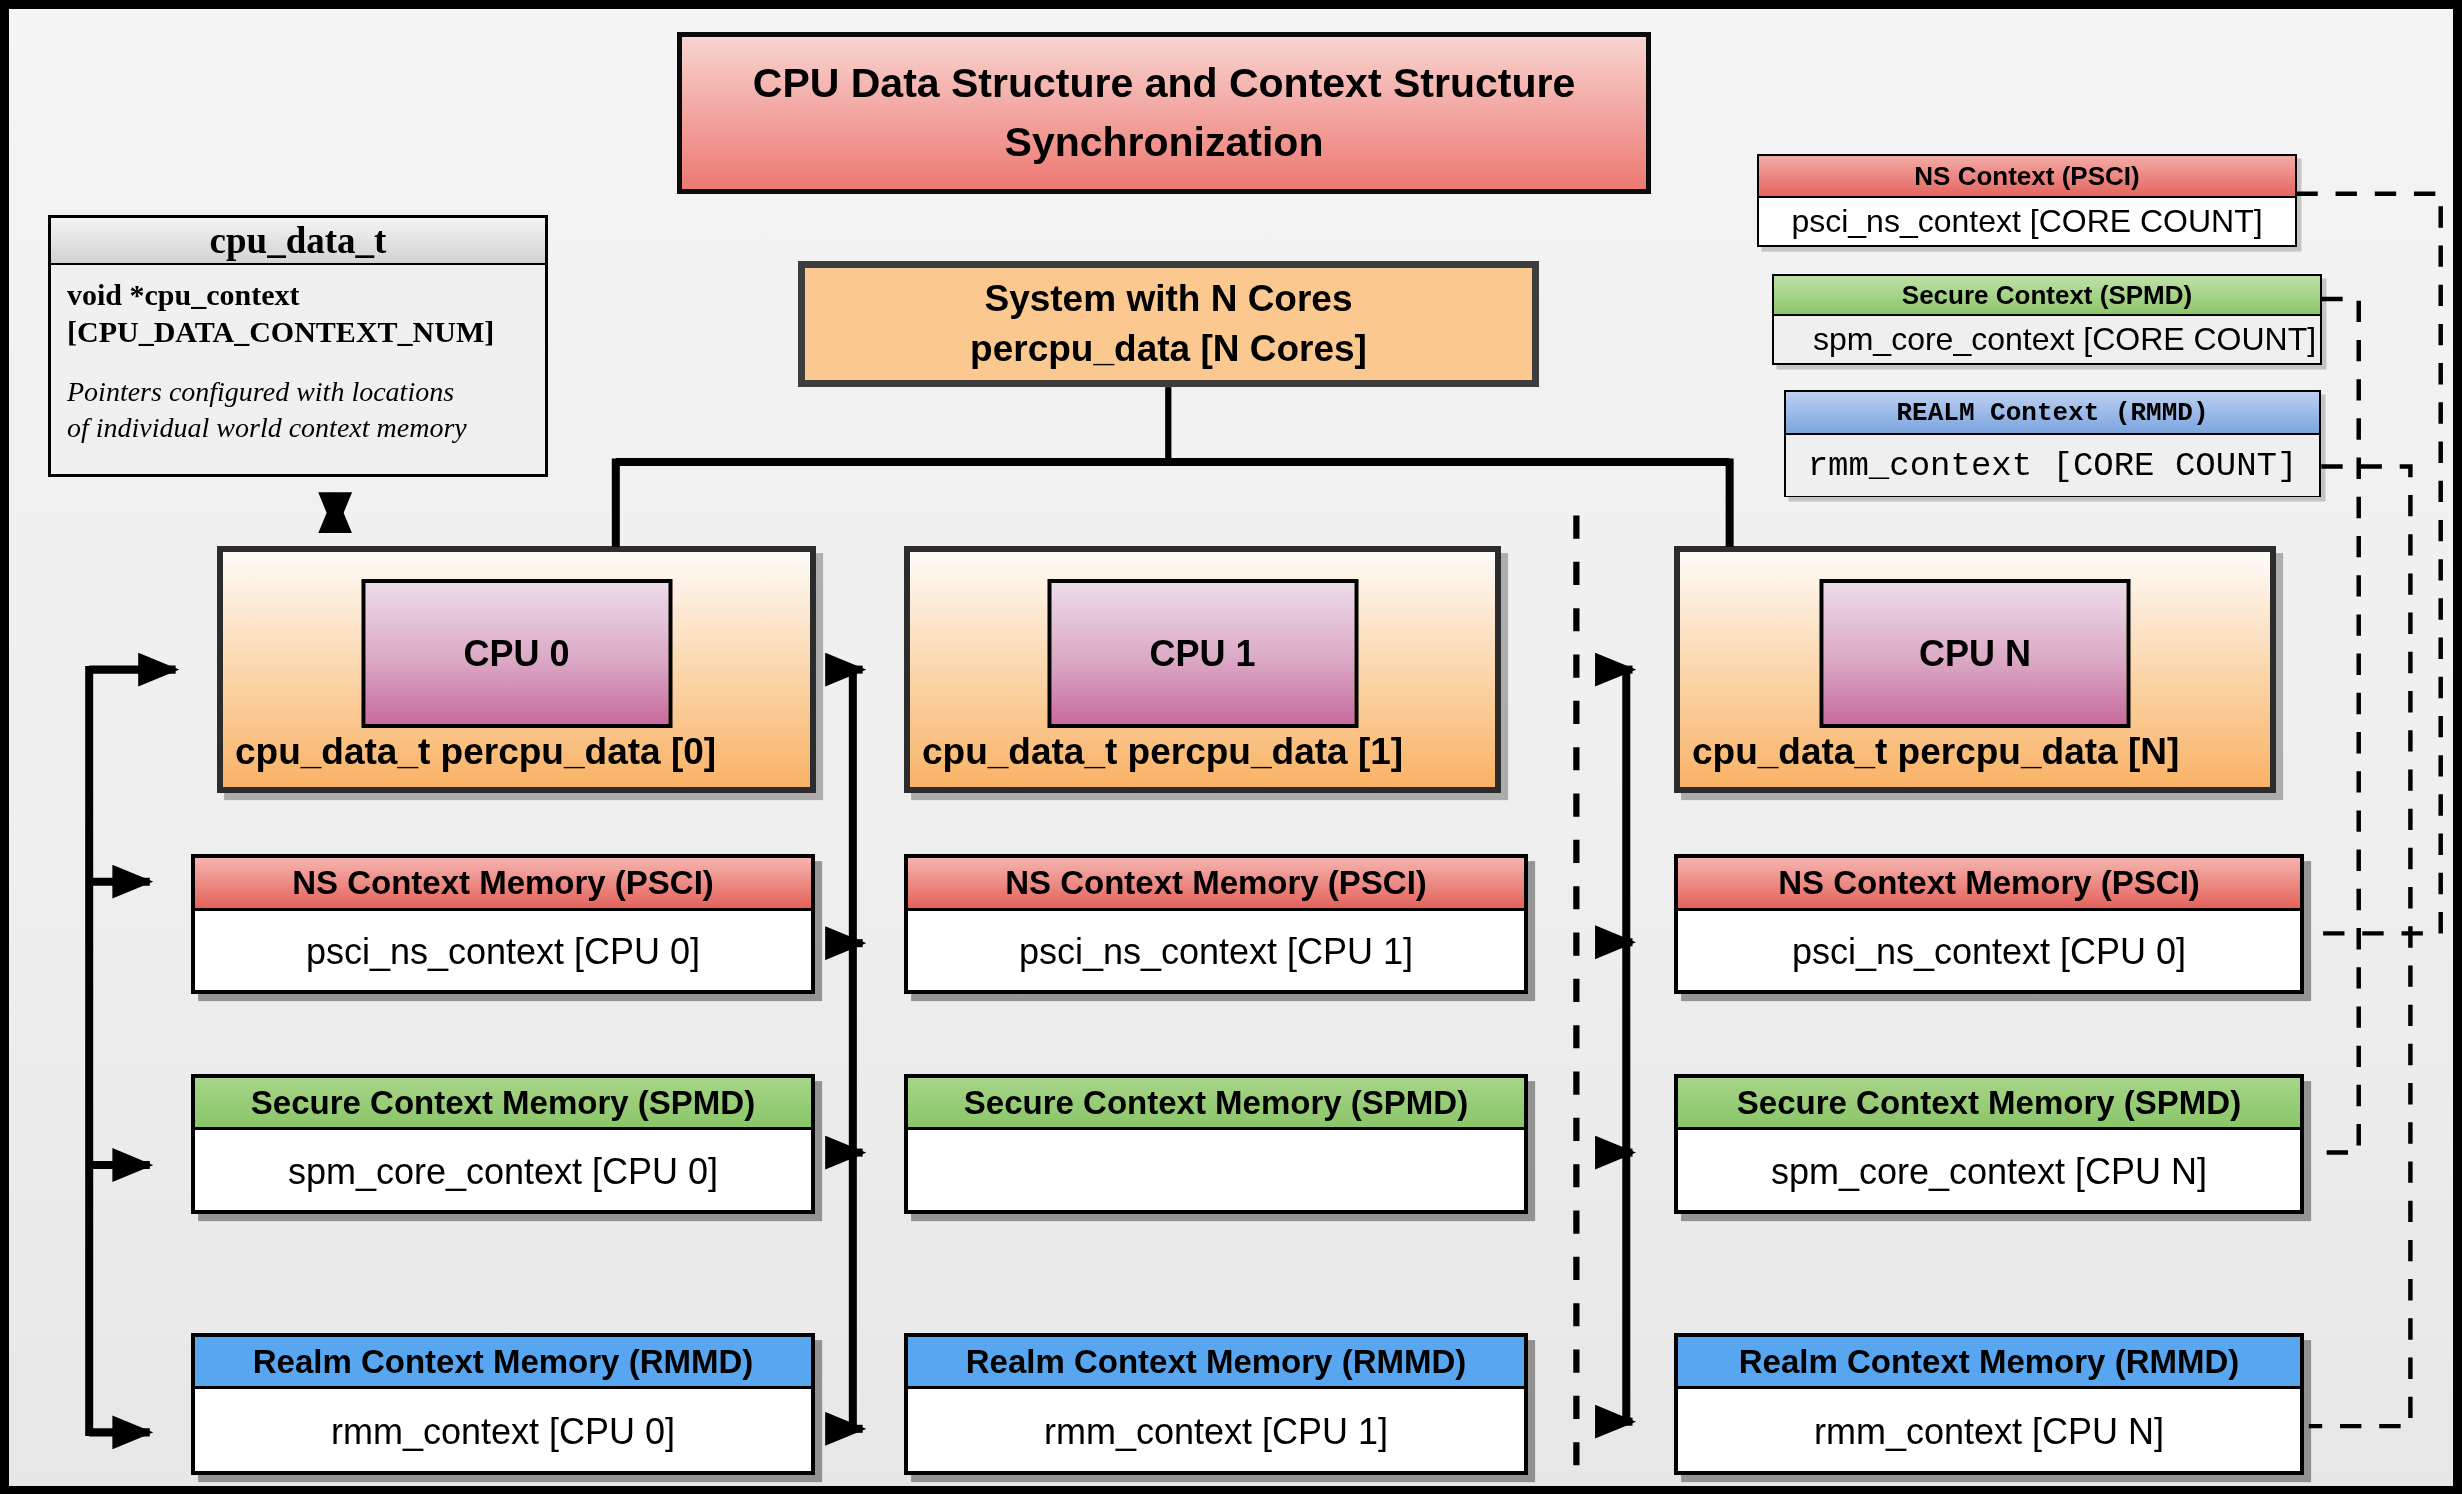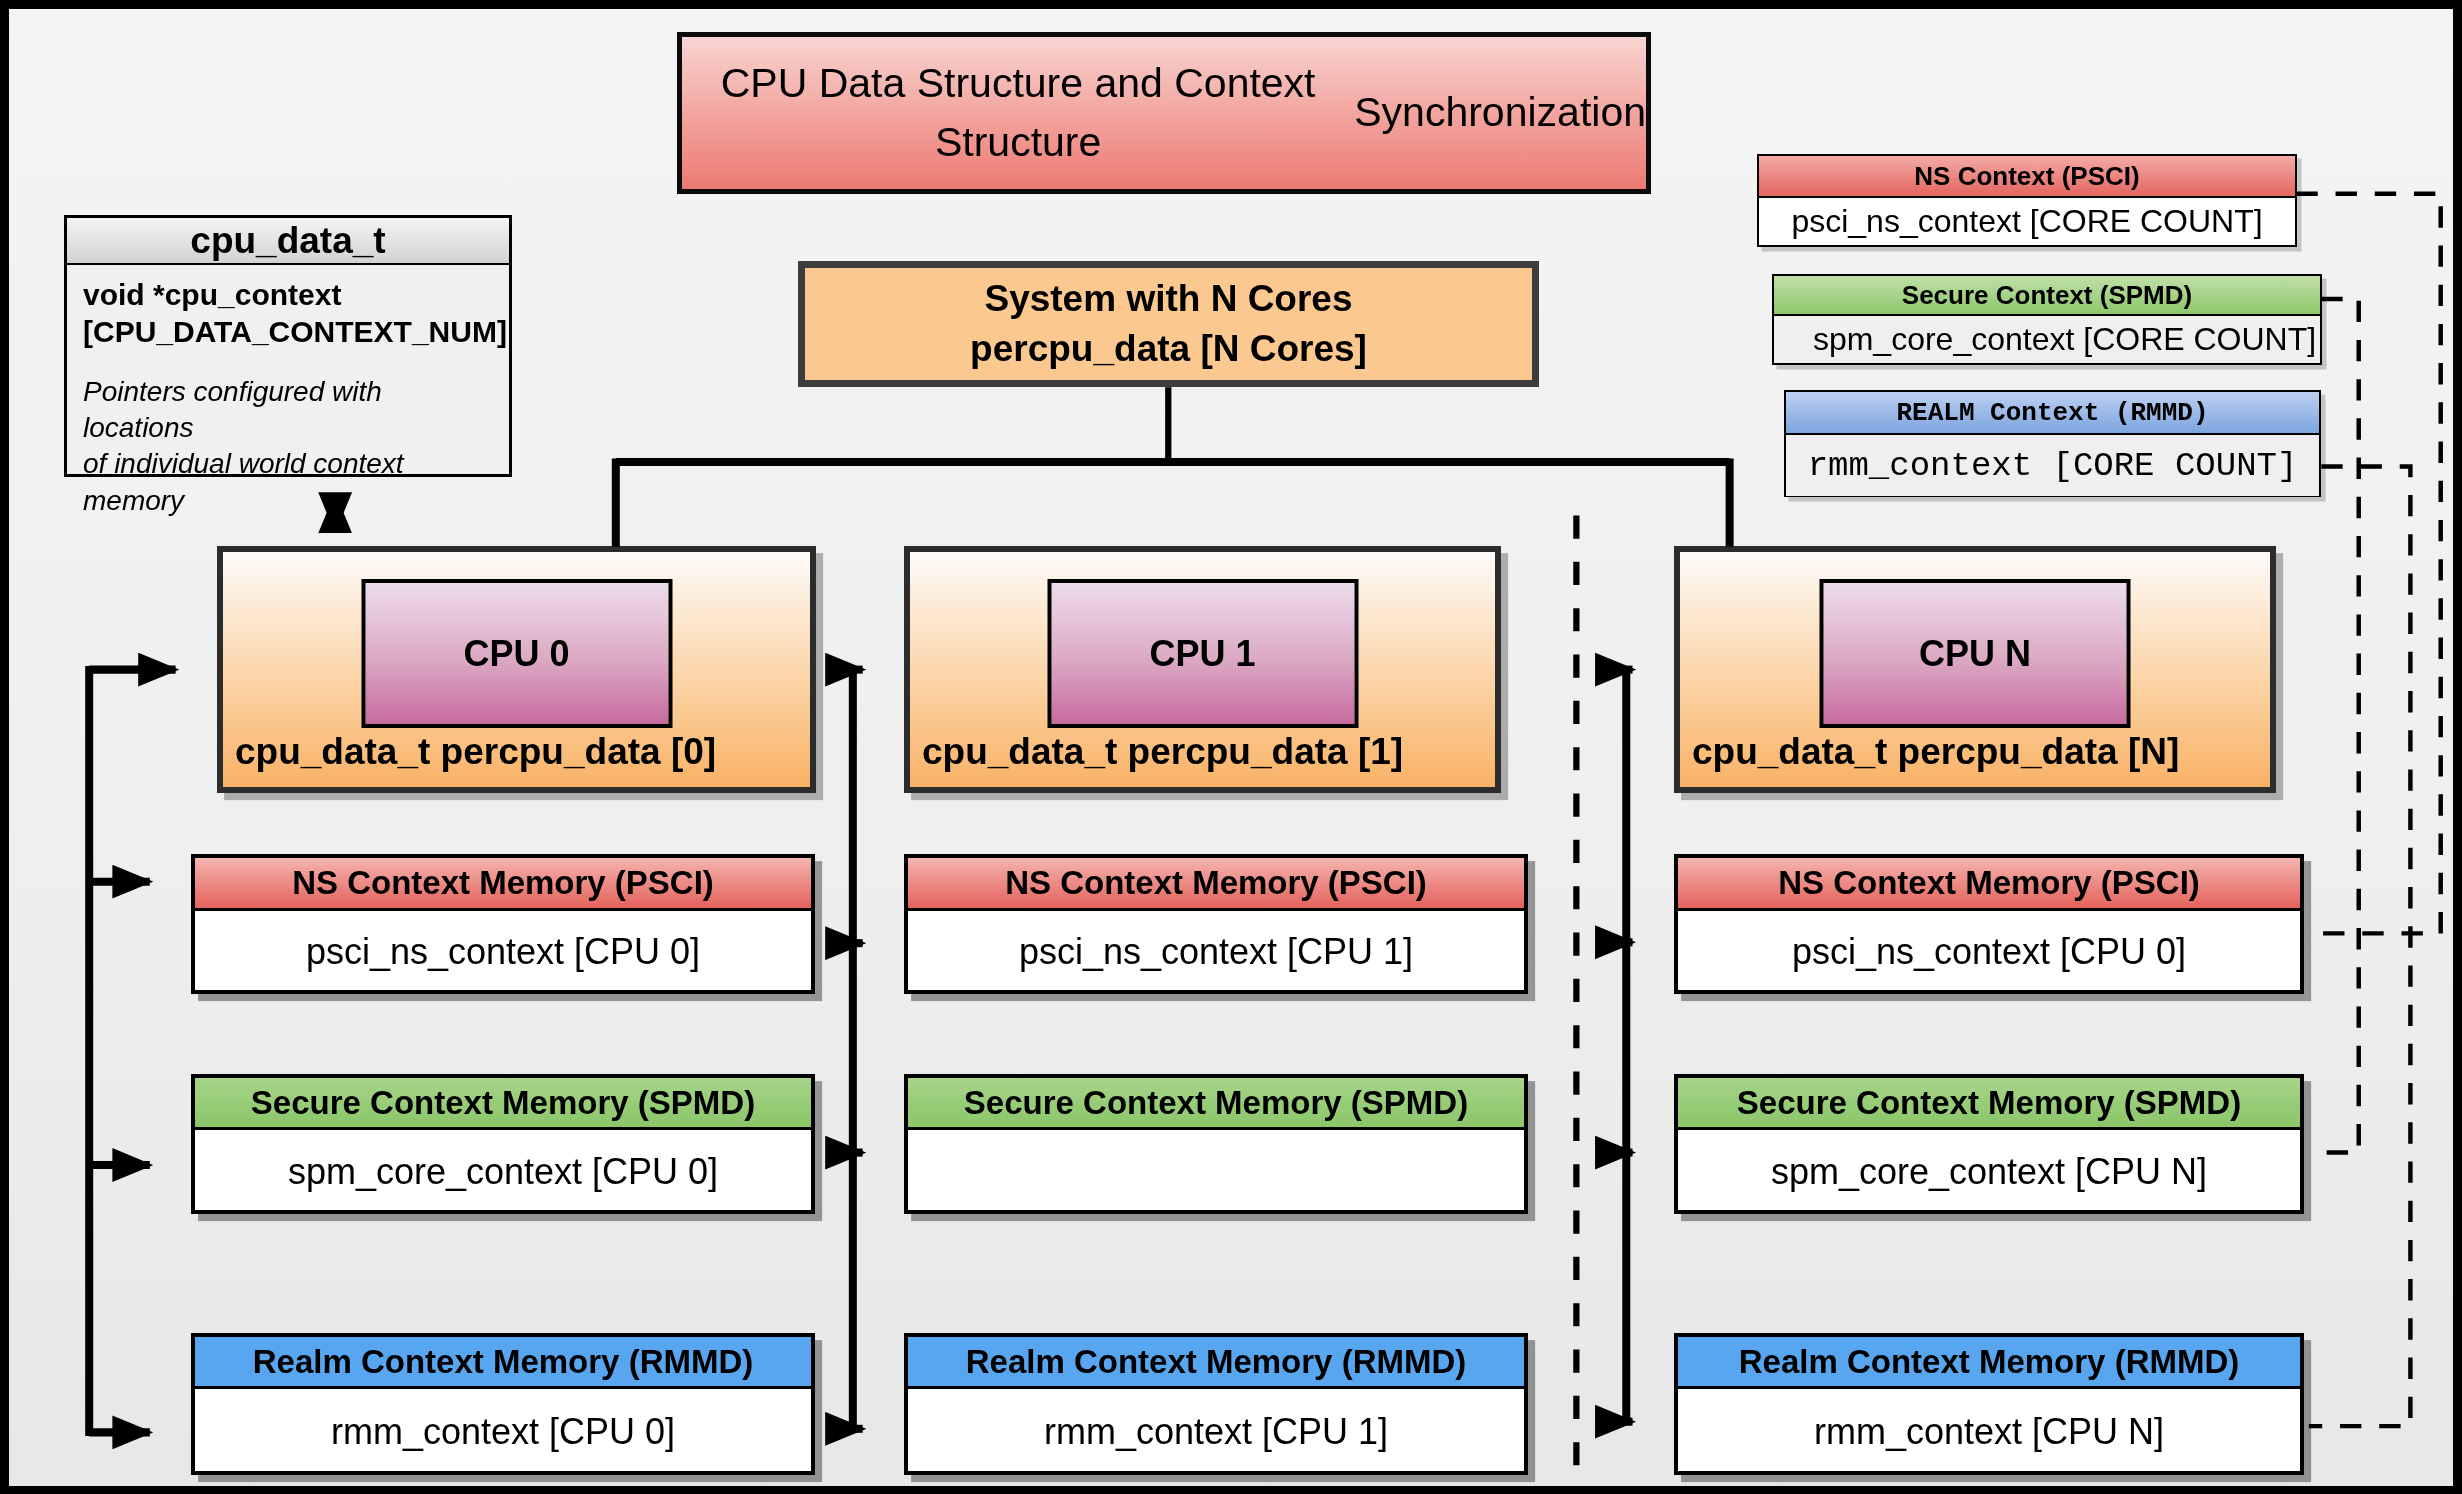--- a/index.html
+++ b/index.html
@@ -10,25 +10,25 @@
     font-family:"Liberation Sans",sans-serif;color:#000;
   }
   .abs{position:absolute;box-sizing:border-box;}
   svg.wires{position:absolute;left:0;top:0;width:2462px;height:1495px;z-index:5;pointer-events:none;}
   .box{z-index:3;}
   
   .title-box{
     left:668px;top:23px;width:974px;height:162px;
     border:5.3px solid #0b0b0b;
     background:linear-gradient(180deg,#f8d4d1 0%,#f2a19b 55%,#ec7a72 100%);
-    display:flex;flex-direction:row;align-items:center;justify-content:center;
-    font-weight:normal;font-size:41px;line-height:1.45;text-align:center;
-  }
-  
-  .struct-box{left:55px;top:206px;width:448px;height:262px;border:3.6px solid #000;background:#f0f0f0;}
+    display:flex;flex-direction:column;align-items:center;justify-content:center;
+    font-weight:bold;font-size:41px;line-height:1.45;text-align:center;
+  }
+  
+  .struct-box{left:39px;top:206px;width:500px;height:262px;border:3.6px solid #000;background:#f0f0f0;font-family:Liberation Serif, serif;}
   .struct-head{
     height:45px;border-bottom:2.7px solid #000;
     background:linear-gradient(180deg,#f4f4f4 0%,#d2d2d2 100%);
     display:flex;align-items:center;justify-content:center;
     font-weight:bold;font-size:37px;
   }
   .struct-body{padding:10.7px 16px;font-size:30px;font-weight:bold;line-height:1.25;}
   .struct-note{margin-top:23px;font-size:28px;font-weight:normal;font-style:italic;line-height:1.3;}
   
   .system-box{

